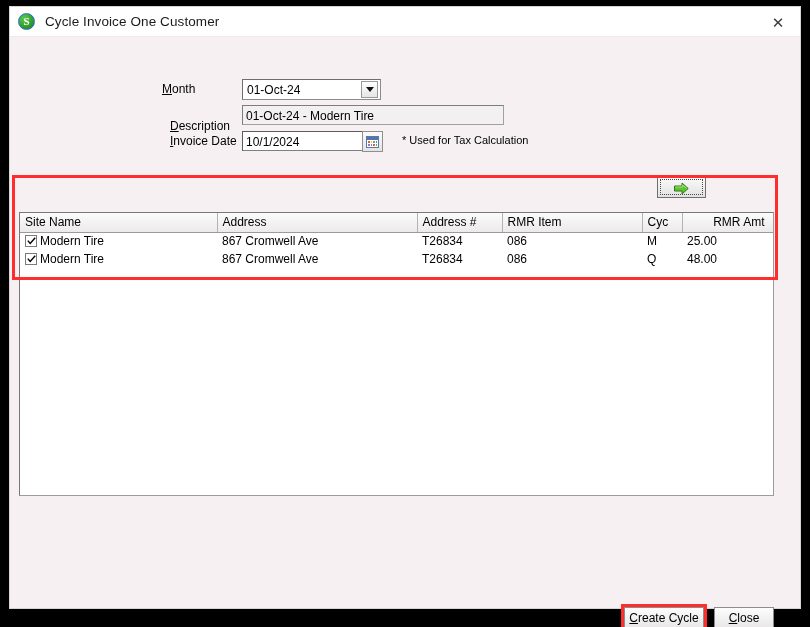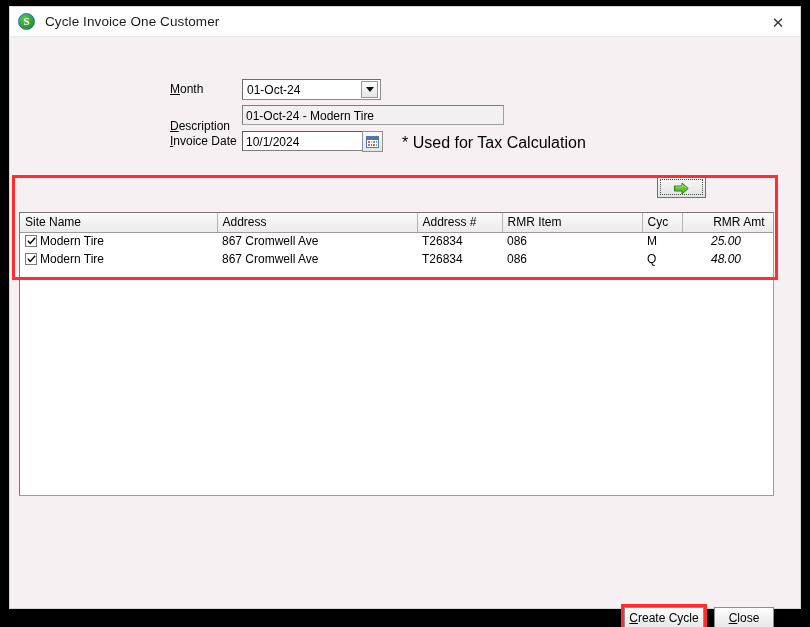--- a/index.html
+++ b/index.html
@@ -182,21 +182,21 @@
   .cal-glyph .cal-grid i:nth-child(3){ background:#6fae4a; }
   .cal-glyph .cal-grid i:nth-child(4){ background:#4f8fd1; }
   .cal-glyph .cal-grid i:nth-child(5){ background:#9a72c0; }
   .cal-glyph .cal-grid i:nth-child(6){ background:#4f8fd1; }
   .cal-glyph .cal-grid i:nth-child(7){ background:#e9573f; }
   .cal-glyph .cal-grid i:nth-child(8){ background:#6fae4a; }
 
   #tax-note {
     position: absolute;
     left: 392px; top: 97px;
-    font-size: 16px;
+    font-size: 11px;
     color: #000000;
     white-space: nowrap;
   }
 
   
   #red-box-top {
     position: absolute;
     left: 2px; top: 138px;
     width: 766px; height: 105px;
     border: 3px solid #ff2d2d;
@@ -267,21 +267,21 @@
   table.grid thead th.num { text-align: right; padding-right: 8px; }
   table.grid thead th.ctr { text-align: left; }
   table.grid tbody td {
     padding: 1px 4px 1px 5px;
     height: 18px;
     color: #000000;
     white-space: nowrap;
     overflow: hidden;
     vertical-align: middle;
   }
-  table.grid tbody td.num { text-align: center; padding-right: 8px; font-style: italic; }
+  table.grid tbody td.num { text-align: left; padding-right: 8px; }
   td.sitecell {
     padding-left: 2px;
   }
   .cellwrap { display: flex; align-items: center; gap: 3px; }
   .ckbox {
     width: 12px; height: 12px;
     border: 1px solid #7a7a7a;
     background: #ffffff;
     display: inline-flex;
     align-items: center; justify-content: center;
@@ -330,21 +330,21 @@
     <div id="titlebar">
       <span class="app-icon">
         <span>S</span>
       </span>
       <span id="title-text">Cycle Invoice One Customer</span>
       <span id="close-x">✕</span>
     </div>
 
     <div id="body">
 
-      <span class="field-label" style="left:160px; top:45px;"><u>M</u><span>onth</span></span>
+      <span class="field-label" style="left:152px; top:45px;"><u>M</u><span>onth</span></span>
 
       <div id="month-combo">
         <span id="month-value">01-Oct-24</span>
         <span id="month-arrow">
             <span class="tri"></span>
           </span>
       </div>
 
       <span class="field-label" style="left:160px; top:82px;"><u>D</u><span>escription</span></span>
 

